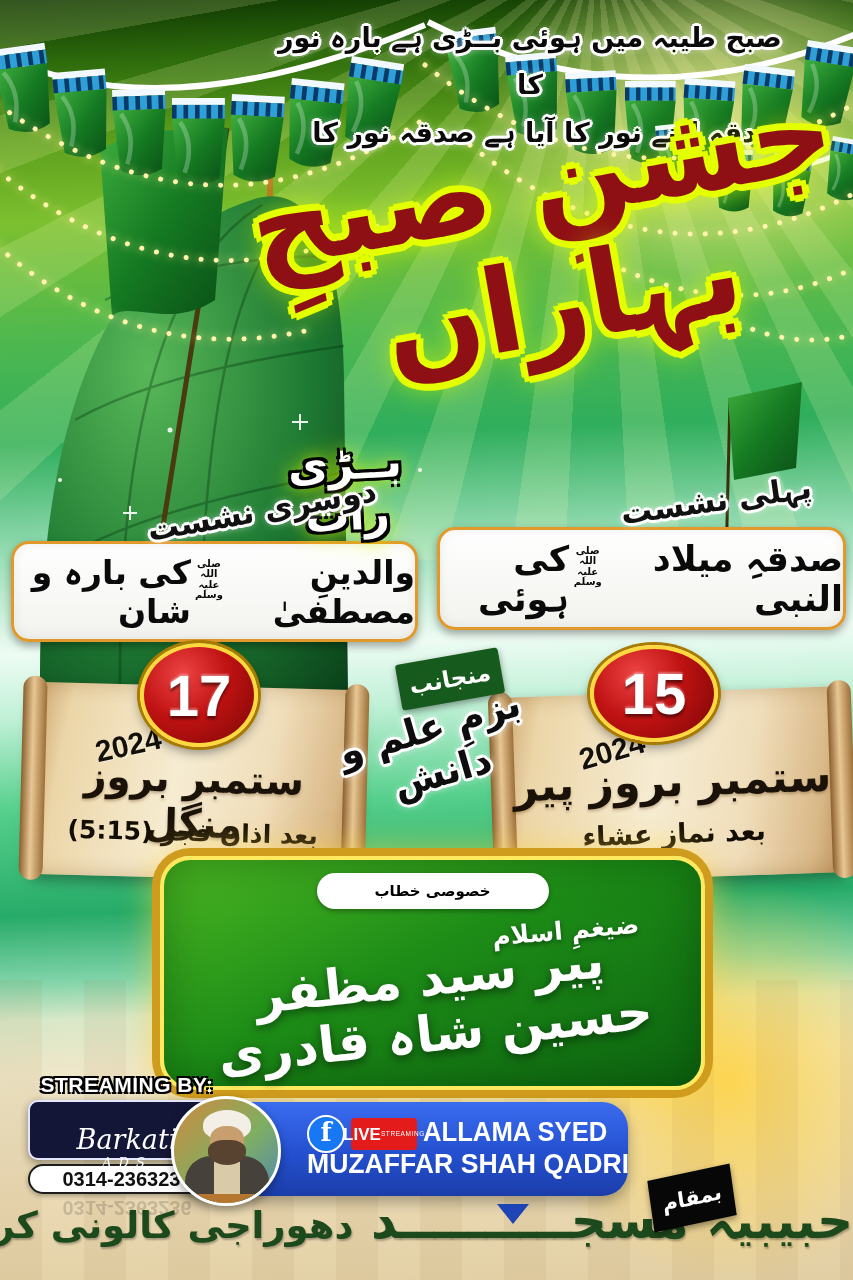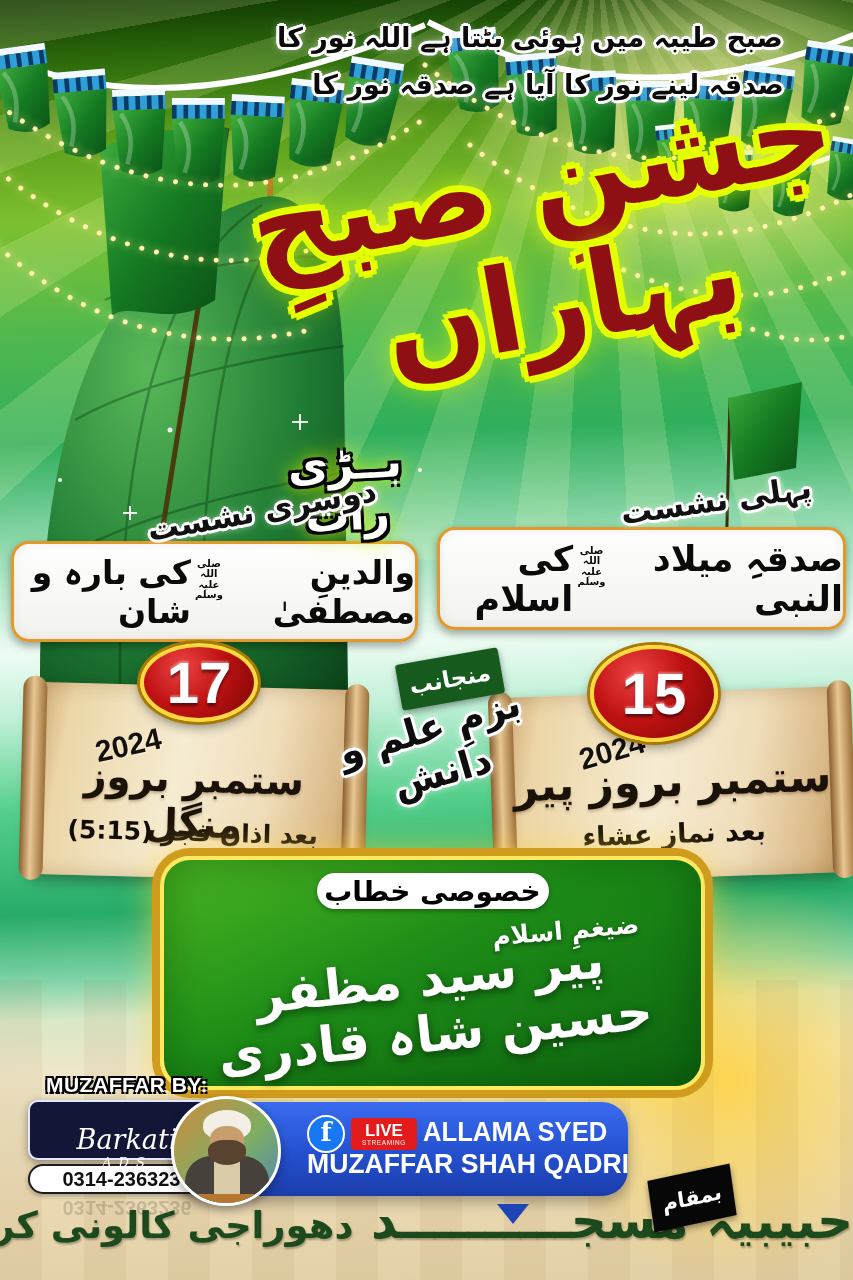--- a/index.html
+++ b/index.html
@@ -98,39 +98,39 @@
                   font-weight:bold; font-size:27px; color:#120d05; }
   .scroll-left .time { font-size:25px; top:132px; }
   .date-oval {
     position:absolute; z-index:9; display:flex; align-items:center; justify-content:center;
     border-radius:50%; color:#fff; font:900 58px "Liberation Sans",sans-serif;
     background:radial-gradient(circle at 35% 28%, #ee4444 0%, #c01212 45%, #7c0606 100%);
     border:4px solid #ffd73e; box-shadow:0 0 0 3px #a87a00, 0 5px 12px rgba(0,0,0,.45);
     text-shadow:0 3px 3px rgba(0,0,0,.5), 0 -2px 2px rgba(255,255,255,.35);
   }
   .oval-16 { left:590px; top:645px; width:128px; height:97px; }
-  .oval-17 { left:140px; top:643px; width:118px; height:79px; }
+  .oval-17 { left:140px; top:643px; width:118px; height:104px; }
   
   .minjanib { position:absolute; left:398px; top:656px; width:104px; height:46px; z-index:9;
     background:#175a1d; color:#fff; font-size:23px; font-weight:bold; direction:rtl;
     display:flex; align-items:center; justify-content:center; transform:rotate(-10deg);
     border-radius:3px; box-shadow:0 3px 7px rgba(0,0,0,.4); }
   .bazm { position:absolute; left:336px; top:704px; width:200px; z-index:9;
     transform:rotate(-16deg); direction:rtl; text-align:center; line-height:1.22;
     font-size:38px; font-weight:bold; color:#0d0d0d; }
   
   .speaker-banner {
     position:absolute; left:160px; top:856px; width:545px; height:234px; z-index:10; text-align:center;
     background:linear-gradient(155deg,#4cb723 0%,#1d8c17 45%,#0d6410 100%);
     border:4px solid #ffe95f; border-radius:30px;
     box-shadow:0 0 0 8px #cf9c1e, 0 0 30px 10px rgba(255,214,64,.5), inset 0 0 46px rgba(0,50,0,.4);
   }
   .special-pill { margin:13px auto 0; width:232px; height:36px; background:#fff; border-radius:18px;
     display:flex; align-items:center; justify-content:center; direction:rtl;
-    font-size:28px; font-weight:bold; color:#000; box-shadow:0 2px 5px rgba(0,0,0,.35); }
+    font-size:15px; font-weight:bold; color:#000; box-shadow:0 2px 5px rgba(0,0,0,.35); }
   .honorific { position:absolute; right:62px; top:56px; color:#fff; font-size:25px; font-weight:bold;
     direction:rtl; transform:rotate(-5deg); text-shadow:0 2px 5px rgba(0,0,0,.45); }
   .speaker-name { position:absolute; left:18px; right:18px; top:90px; direction:rtl; text-align:center;
     font-size:50px; font-weight:bold; color:#fff; line-height:1.12; transform:rotate(-6deg);
     text-shadow:0 3px 10px rgba(0,0,0,.5); }
   
   .designed { position:absolute; left:28px; top:1073px; width:198px; z-index:12; text-align:center;
     font-family:"Liberation Sans",sans-serif; }
   .designed-heading { font-size:21px; font-weight:bold; color:#fff; letter-spacing:.5px;
     text-shadow:-2px -2px 0 #000,2px -2px 0 #000,-2px 2px 0 #000,2px 2px 0 #000; }
@@ -161,21 +161,21 @@
     border-radius:40% 40% 50% 50%; }
   .p-body { position:absolute; left:11px; top:57px; width:84px; height:52px; background:#46413b;
     border-radius:26px 26px 0 0; }
   .p-vest { position:absolute; left:40px; top:61px; width:26px; height:48px; background:#d9cba8; }
   .p-desk { position:absolute; left:0; top:95px; width:110px; height:15px; background:#b5762f; }
   .fb-row { position:absolute; left:132px; top:13px; display:flex; align-items:center; gap:6px; }
   .fb-circle { width:38px; height:38px; border-radius:50%; background:#1877f2; border:2.5px solid #fff;
     color:#fff; font:bold 26px "DejaVu Serif",serif; display:flex; align-items:center; justify-content:center;
     padding-bottom:4px; }
   .live-badge { width:66px; height:32px; background:#e41b1b; border-radius:4px; color:#fff; line-height:1;
-    display:flex; flex-direction:column; align-items:center; justify-content:center;
+    display:flex; flex-direction:row; align-items:center; justify-content:center;
     font-family:"Liberation Sans",sans-serif; }
   .live-word { font-size:17px; font-weight:bold; }
   .streaming-word { font-size:6.5px; letter-spacing:.6px; margin-top:1px; }
   .en1 { position:absolute; left:248px; top:15px; color:#fff; font:800 27px "Liberation Sans",sans-serif;
     transform:scaleX(.95); transform-origin:left; white-space:nowrap; }
   .en2 { position:absolute; left:132px; top:46px; color:#fff; font:800 28px "Liberation Sans",sans-serif;
     transform:scaleX(.95); transform-origin:left; white-space:nowrap; }
   
   .venue-tag { position:absolute; left:650px; top:1172px; width:84px; height:52px; z-index:12;
     background:#070707; color:#fff; direction:rtl; font-size:21px; font-weight:bold;
@@ -275,32 +275,32 @@
         <circle cx="320" cy="500" r="2"></circle>
         <circle cx="60" cy="480" r="2"></circle>
       <circle cx="170" cy="430" r="2.5"></circle>
         <circle cx="370" cy="560" r="2"></circle>
         <circle cx="420" cy="470" r="2"></circle>
       <path d="M 300 430 l 0 -16 m -8 8 l 16 0 M 130 520 l 0 -14 m -7 7 l 14 0 M 230 612 l 0 -14 m -7 7 l 14 0" stroke="#ffffff" stroke-width="2" fill="none"></path>
     </g>
   </svg>
 
   <div class="verse o-white">
-    <div class="v1">صبح طیبہ میں ہوئی بٹتا ہے اللہ نور کا</div>
+    <div class="v1">صبح طیبہ میں ہوئی بــڑی ہے بارہ نور کا</div>
     <div class="v2">صدقہ لینے نور کا آیا ہے صدقہ نور کا</div>
   </div>
 
   <div class="main-title">جشنِ صبحِ بہاراں</div>
   <div class="big-night">بــڑی رات</div>
 
   <div class="session-label label-first o-white">پہلی نشست</div>
   <div class="session-box box-first">
     <span>صدقہِ میلاد النبی</span>
     <span class="pbuh">صلی اللہ علیہ وسلم</span>
-    <span>کی اسلام</span>
+    <span>کی ہوئی</span>
   </div>
 
   <div class="session-label label-second o-white">دوسری نشست</div>
   <div class="session-box box-second">
     <span>والدینِ مصطفیٰ</span>
     <span class="pbuh">صلی اللہ علیہ وسلم</span>
     <span>کی بارہ و شان</span>
   </div>
 
   <div class="scroll scroll-right">
@@ -320,21 +320,21 @@
   <div class="minjanib">منجانب</div>
   <div class="bazm o-white">بزمِ علم و دانش</div>
 
   <div class="speaker-banner">
     <div class="special-pill">خصوصی خطاب</div>
     <div class="honorific">ضیغمِ اسلام</div>
     <div class="speaker-name">پیر سید مظفر حسین شاہ قادری</div>
   </div>
 
   <div class="designed">
-    <div class="designed-heading">MUZAFFAR BY:</div>
+    <div class="designed-heading">STREAMING BY:</div>
     <div class="navy-box">
       <div class="navy-name">Barkati</div>
       <div class="navy-sub">ADS</div>
     </div>
     <div class="phone-pill">0314-2363236</div>
     <div class="phone-reflect">0314-2363236</div>
   </div>
 
   <div class="live-bar">
     <div class="fb-row">

